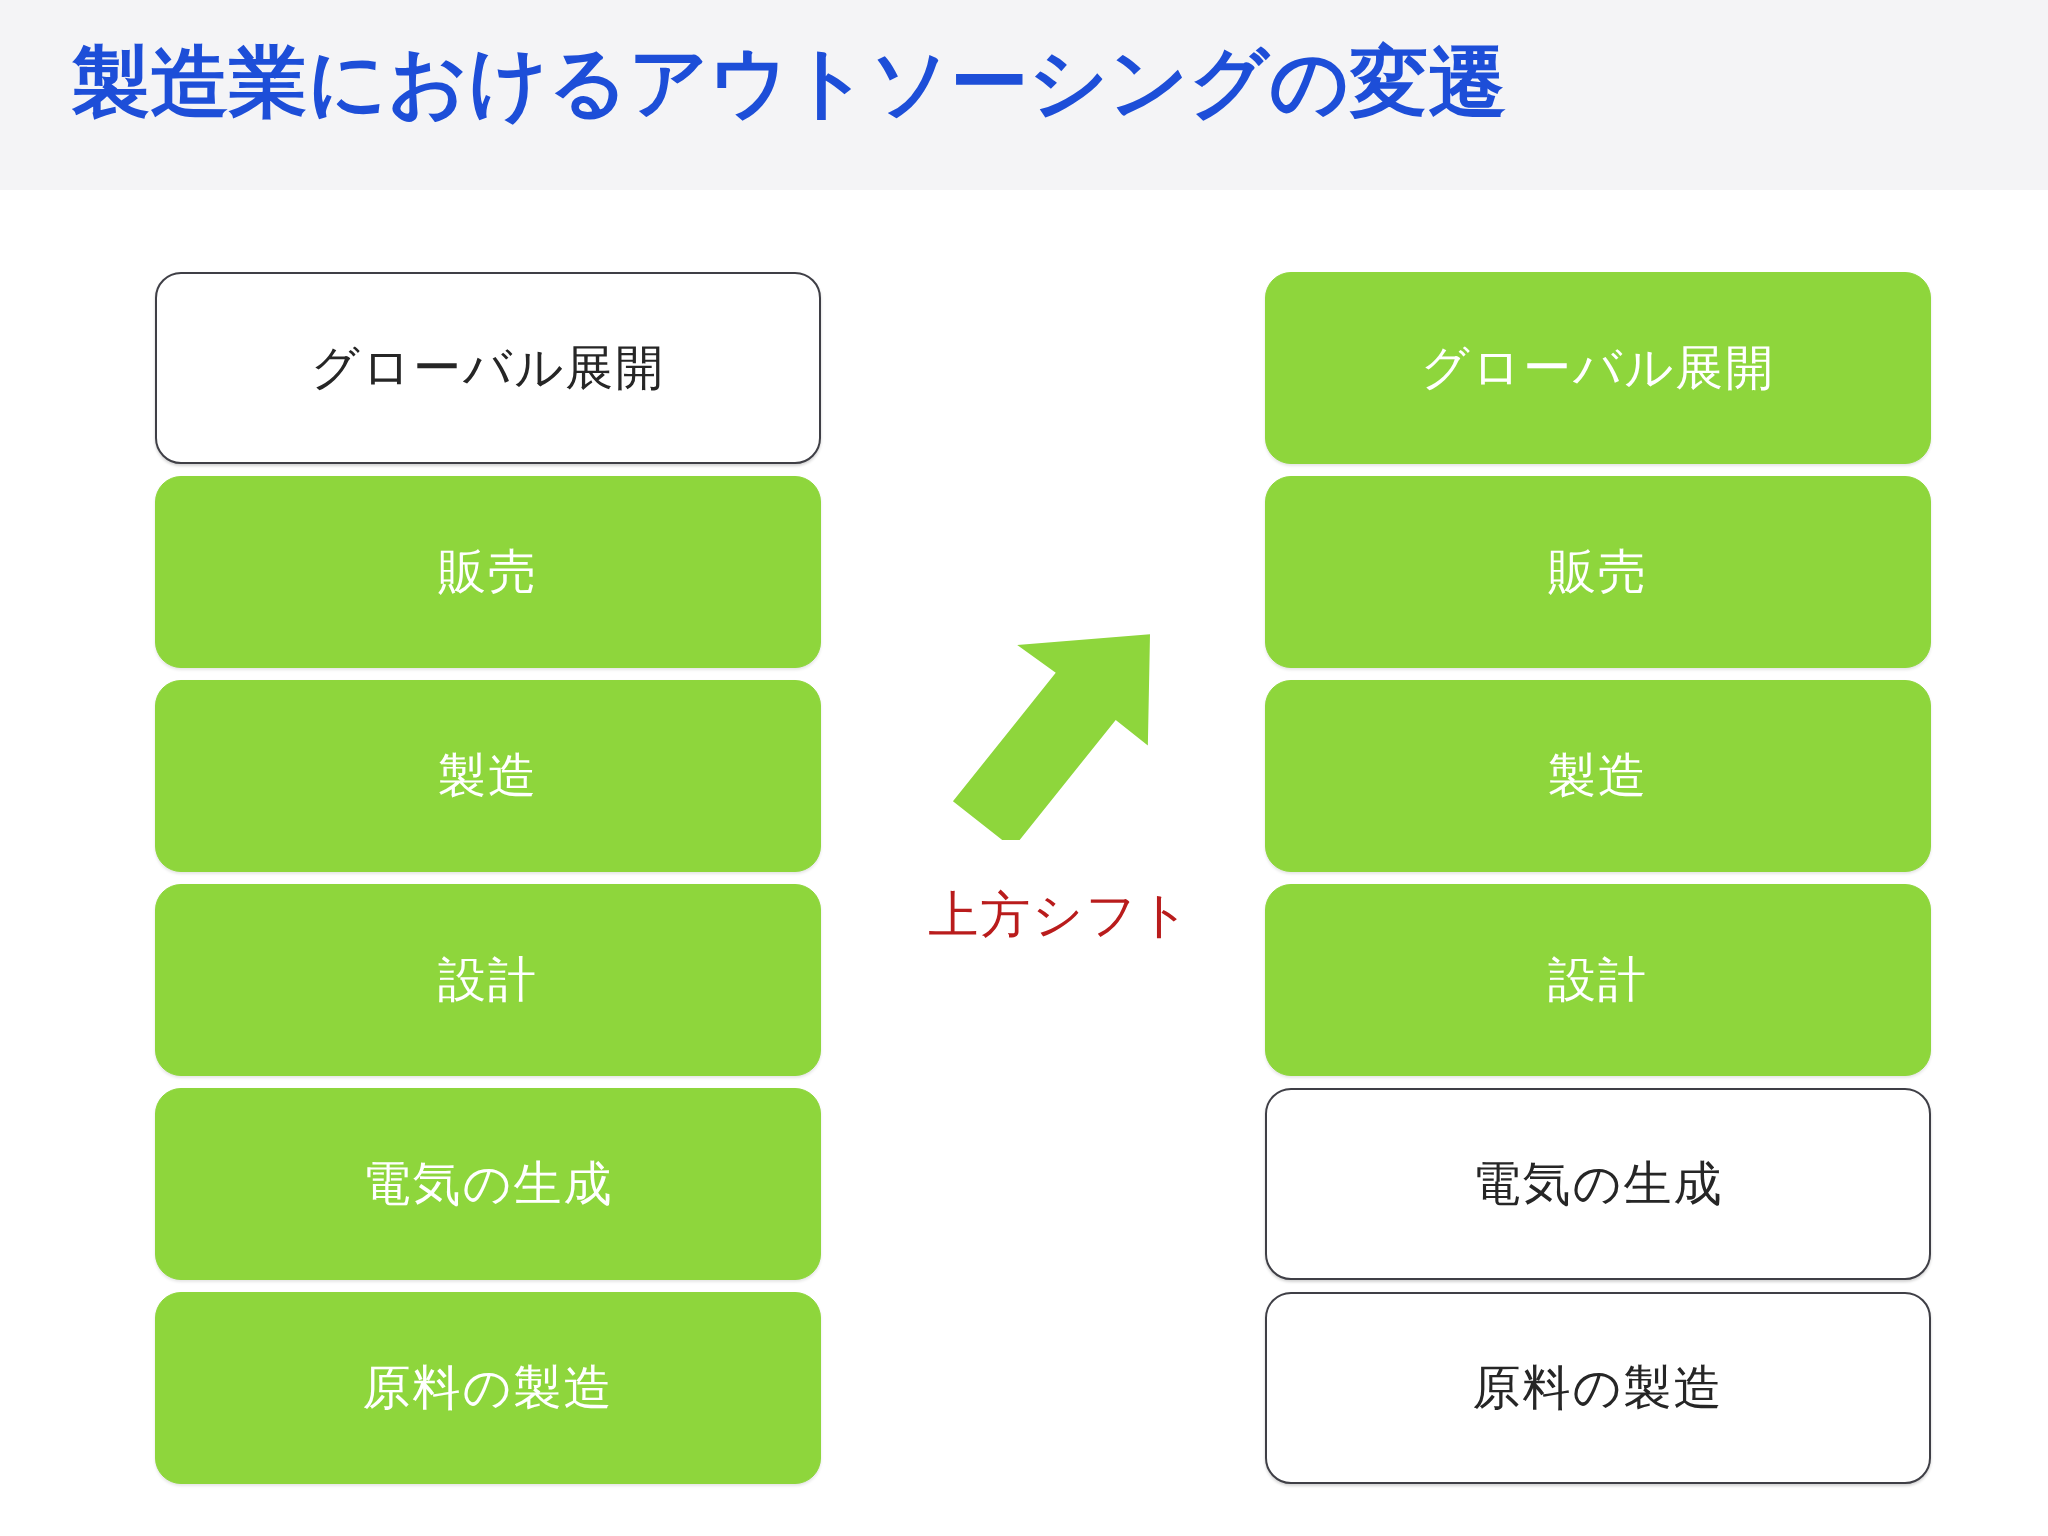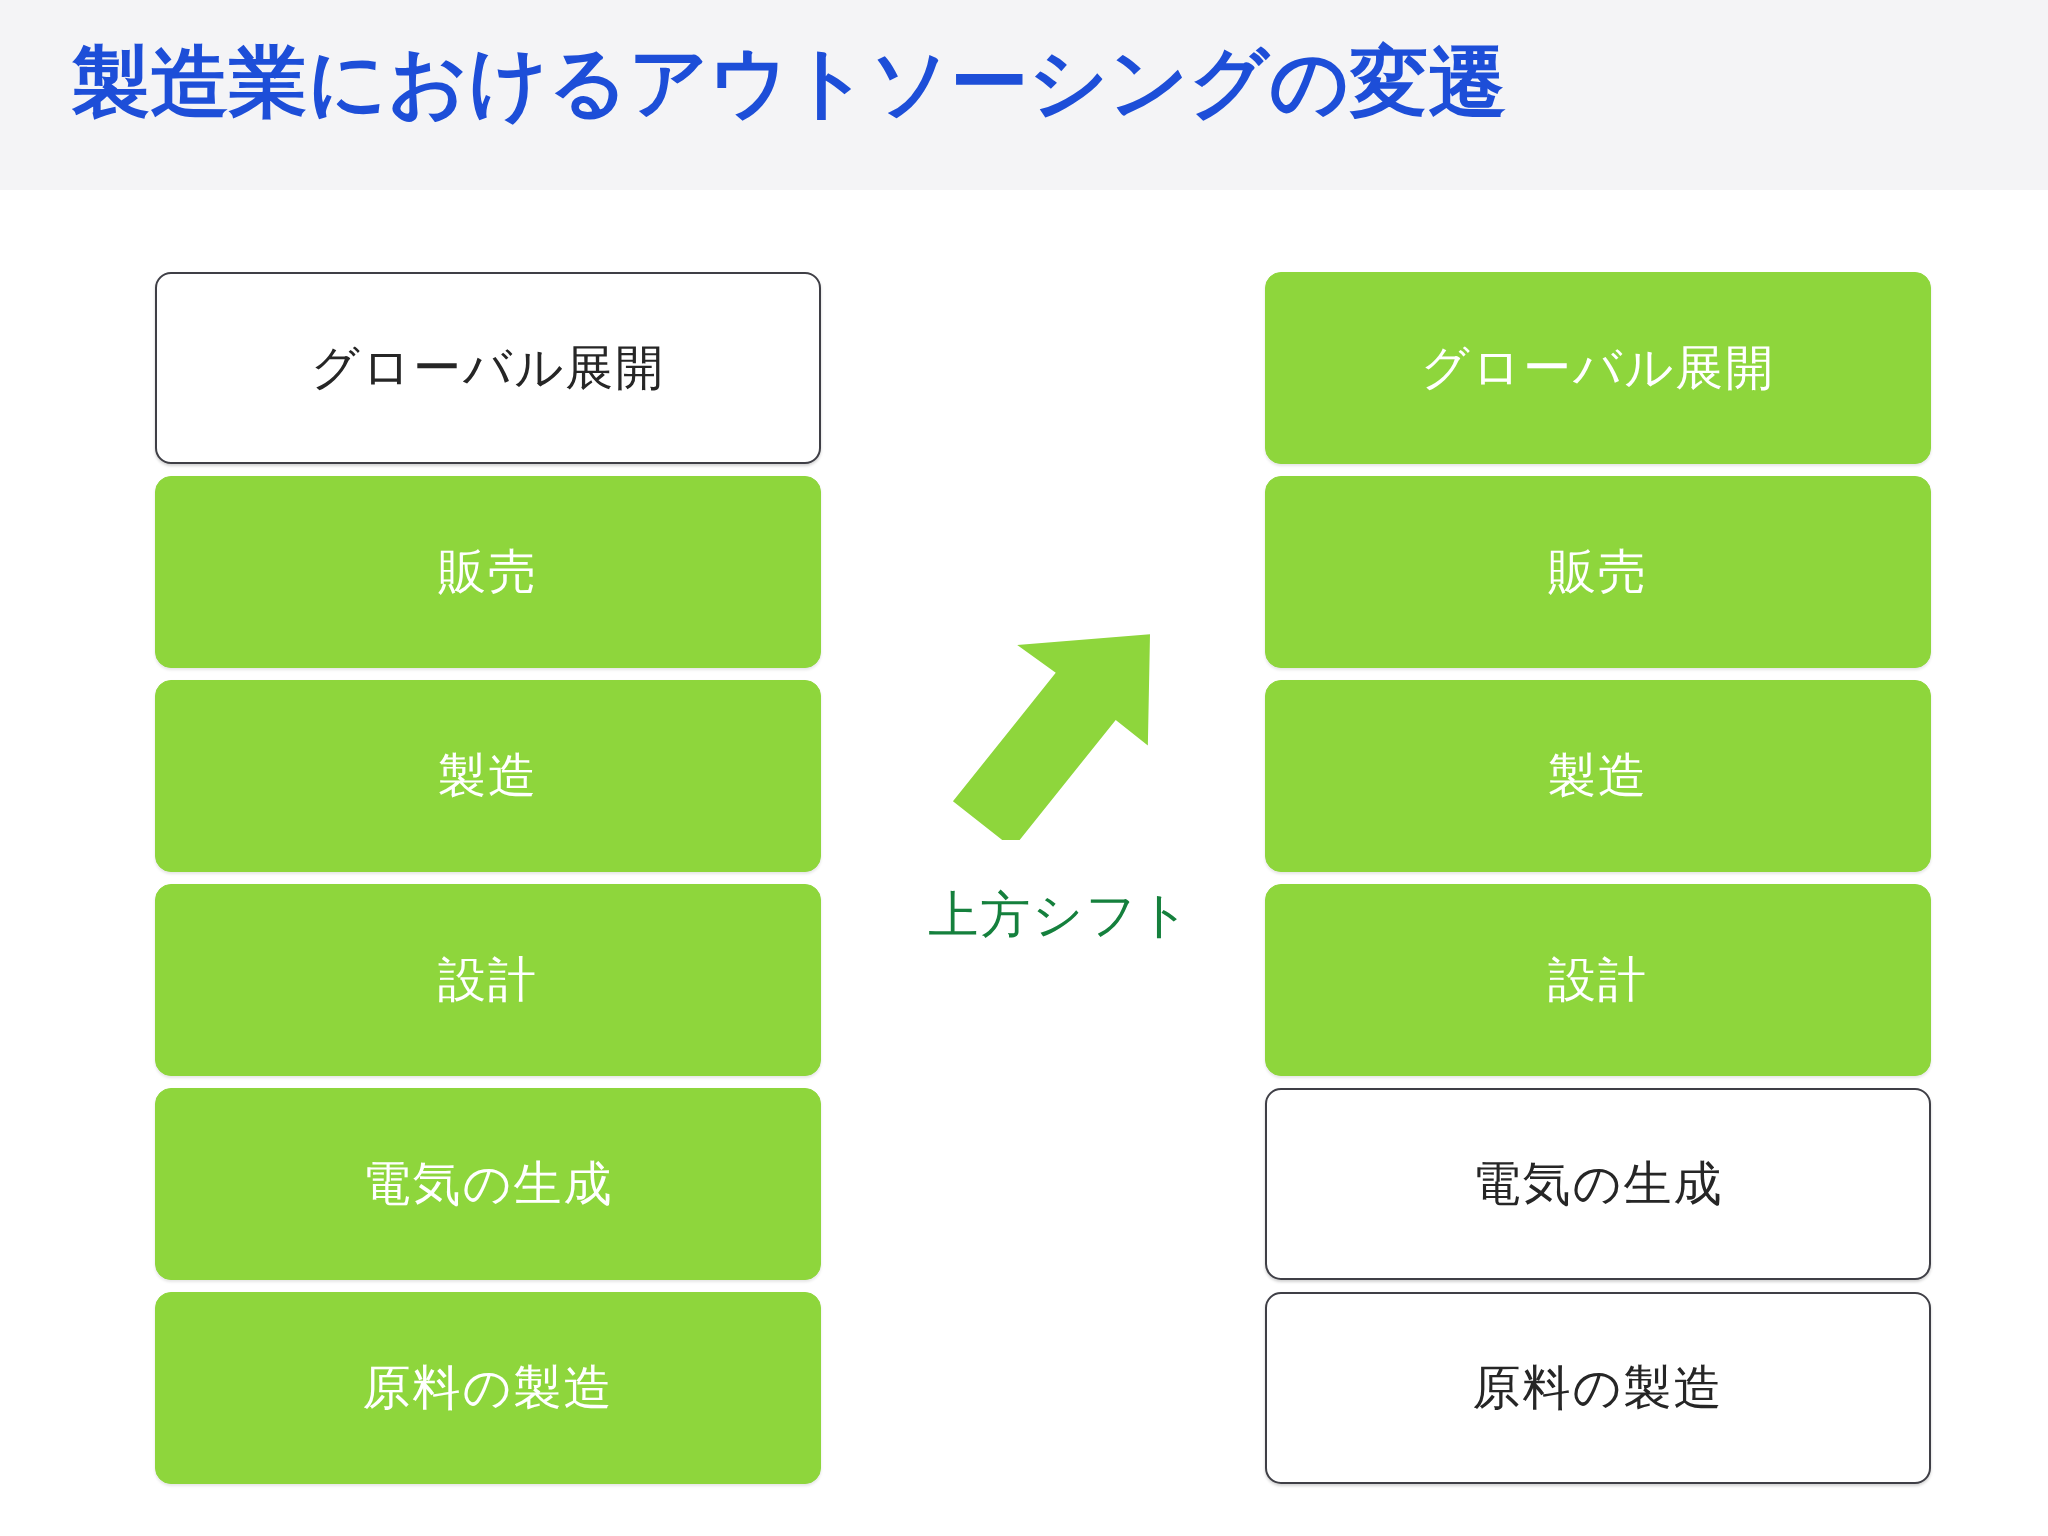--- a/index.html
+++ b/index.html
@@ -54,21 +54,21 @@
     display: flex;
     flex-direction: column;
     gap: 12px;
   }
   .column-left  { left: 155px; }
   .column-right { left: 1265px; }
 
   
   .stage-box {
     height: 192px;
-    border-radius: 16px;
+    border-radius: 26px;
     box-sizing: border-box;
     display: flex;
     align-items: center;
     justify-content: center;
     font-size: 48px;
     letter-spacing: 2px;
     user-select: none;
     text-align: right;
   }
   .stage-box.filled {
@@ -103,21 +103,21 @@
     width: 210px;
     height: 210px;
   }
   .shift-caption {
     position: absolute;
     left: 0;
     top: 692px;
     width: 400px;
     text-align: center;
     font-size: 50px;
-    color: #15803d;
+    color: #b91c1c;
     letter-spacing: 2px;
     white-space: nowrap;
   }
 </style>
 </head>
 <body>
 
 <div class="header">
   <div class="page-title">製造業におけるアウトソーシングの変遷</div>
 </div>

